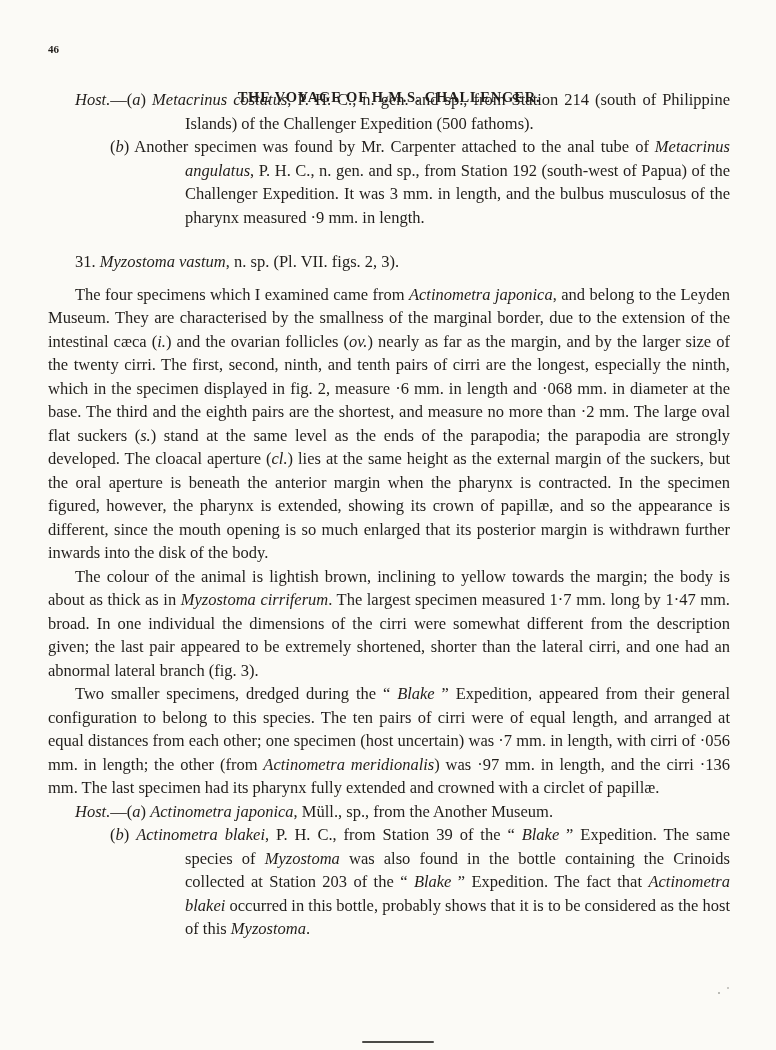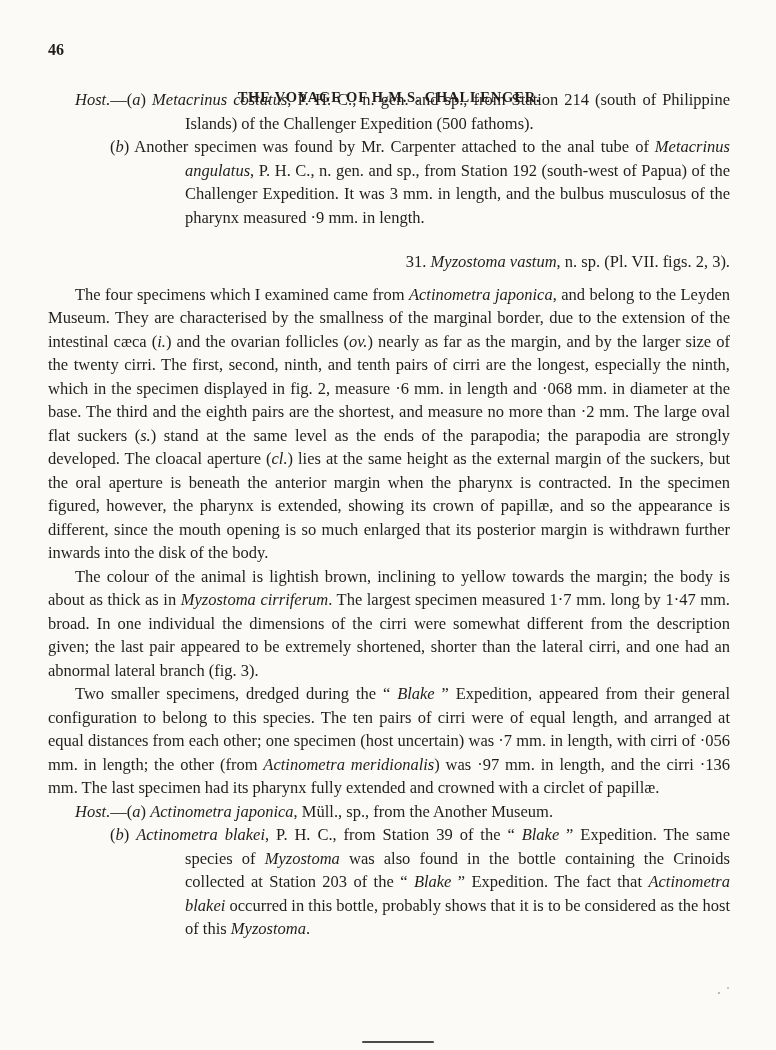--- a/index.html
+++ b/index.html
@@ -10,31 +10,31 @@
     background:#fbfaf6;
     box-sizing:border-box;
     padding:38px 46px 0 48px;
     color:#211e1b;
     font-family:"Liberation Serif","DejaVu Serif",serif;
     font-size:16.5px;
     line-height:23.5px;
     overflow:hidden;
   }
   .header{position:relative;height:24px;margin-bottom:26px;}
-  .pagenum{position:absolute;left:0;top:0;font-weight:bold;font-size:16px;}
+  .pagenum{position:absolute;left:0;top:0;font-weight:bold;font-size:11px;}
   .running-title{
     position:absolute;left:0;right:0;top:16px;
     text-align:center;
     font-size:14.5px;font-weight:bold;letter-spacing:0.8px;margin-top:32px;
   }
   p{margin:0;text-align:justify;}
   em{font-style:italic;}
   .hang-a{padding-left:137px;text-indent:-110px;}
   .hang-b{padding-left:137px;text-indent:-75px;}
-  .heading{margin-top:21px;margin-bottom:9px;text-indent:27px;text-align:right;}
+  .heading{margin-top:21px;margin-bottom:9px;text-indent:27px;text-align:left;}
   .indent{text-indent:27px;}
   .artifact-dots{
     position:absolute;right:56px;bottom:56px;
     width:2px;height:2px;border-radius:50%;
     background:#7a7a74;opacity:.65;
     box-shadow:9px -5px 0 #96968e;
   }
   .artifact-line{
     position:absolute;left:362px;bottom:7px;
     width:72px;height:2.5px;border-radius:1px;

